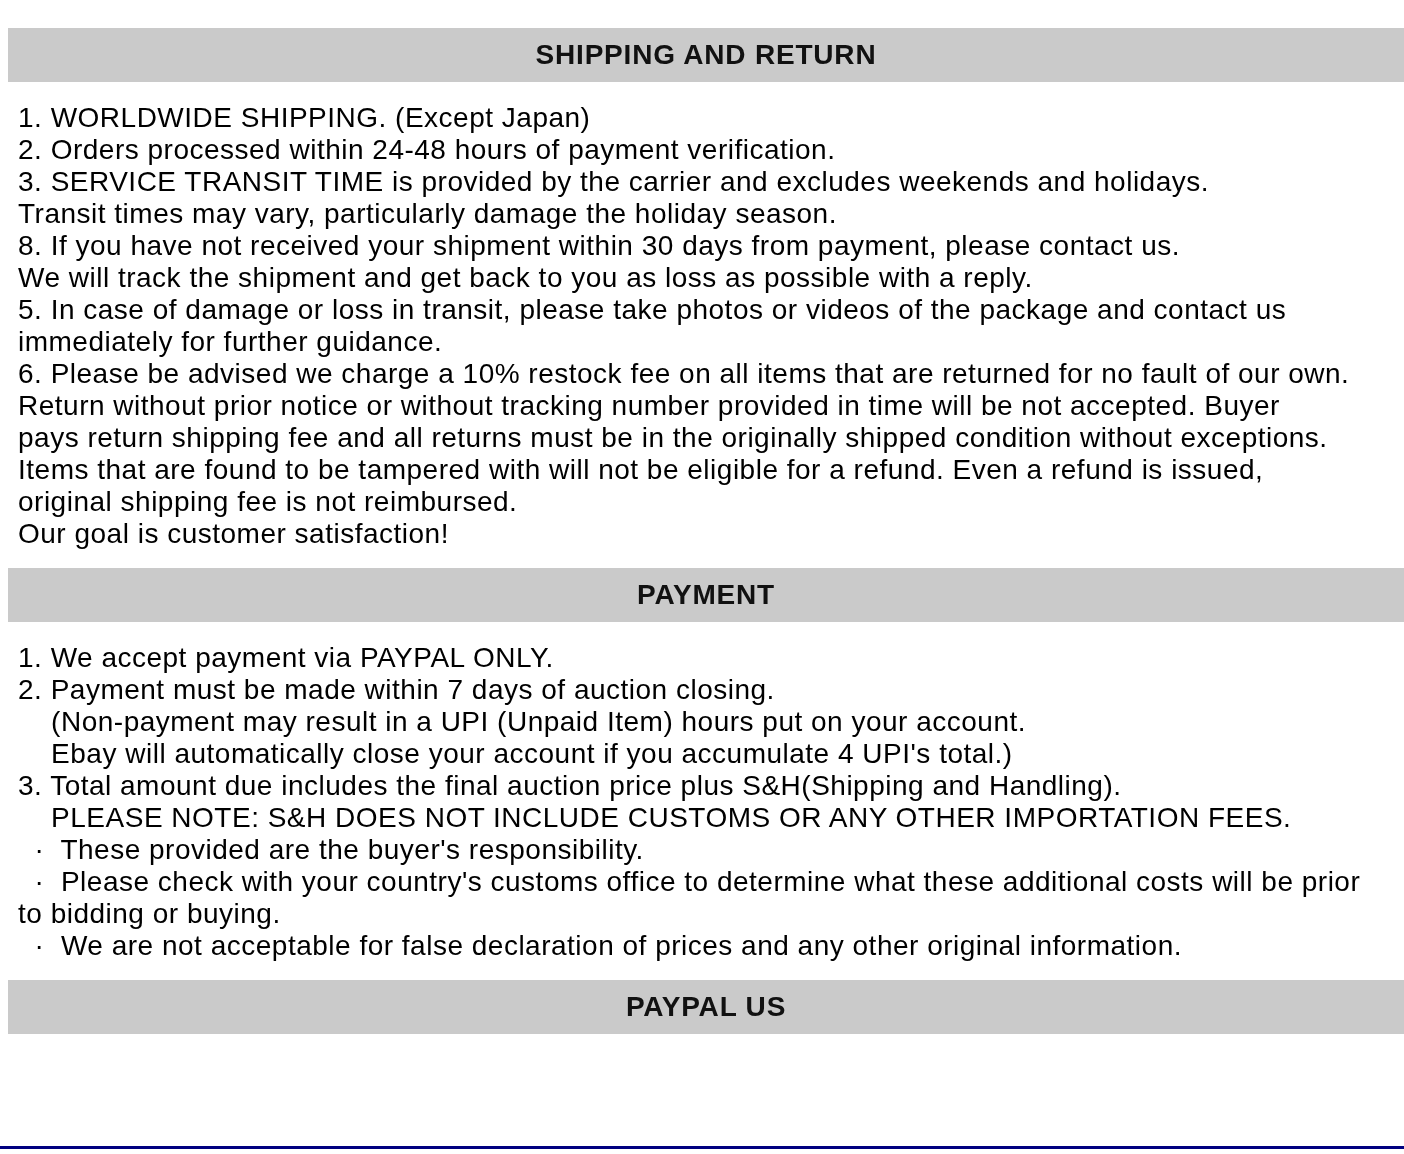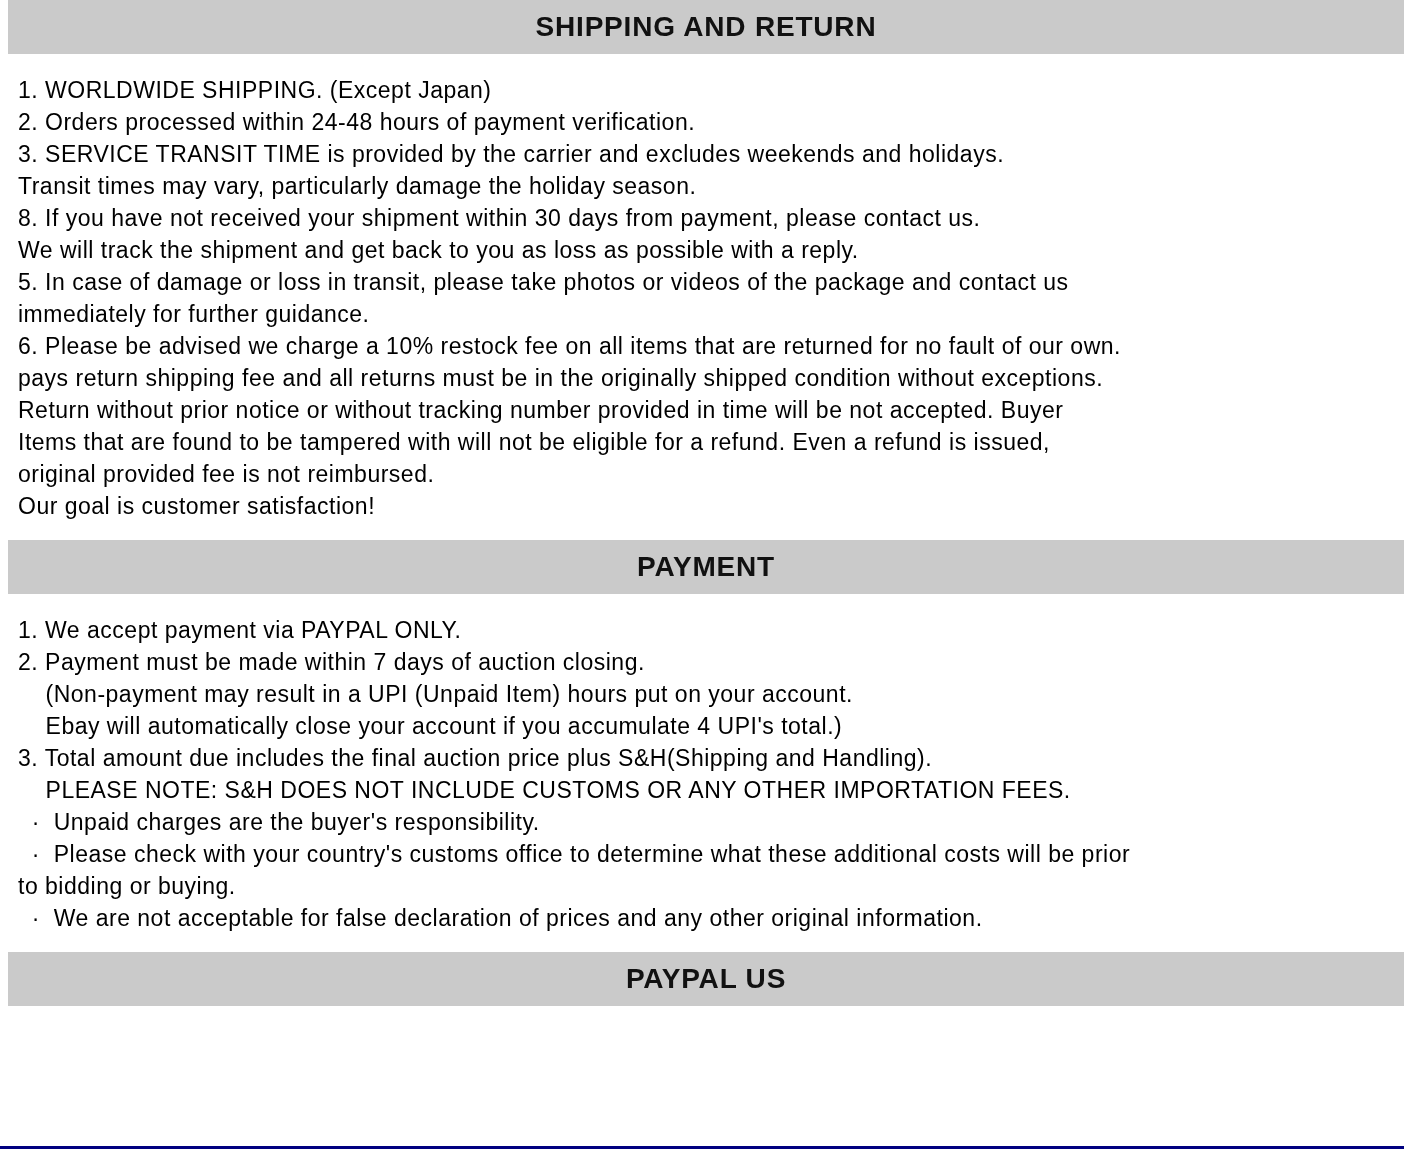--- a/index.html
+++ b/index.html
@@ -9,36 +9,37 @@
   }
   body {
     width: 1404px;
     height: 1154px;
     overflow: hidden;
     position: relative;
     font-family: "Liberation Sans", "DejaVu Sans", sans-serif;
     color: #000000;
   }
   .page {
+    margin-top: 28px;
   }
   .section-header {
     height: 54px;
     margin-left: 8px;
     background: #cacaca;
     display: flex;
     align-items: center;
     justify-content: center;
     font-size: 28px;
     font-weight: bold;
     letter-spacing: 0.8px;
     color: #111111;
   }
   .section-body {
     padding: 20px 0 18px 18px;
-    font-size: 23px;
+    font-size: 28px;
     line-height: 32px;
     letter-spacing: 0.5px;
   }
   .text-line {
     white-space: pre;
     height: 32px;
   }
   .bottom-divider {
     position: absolute;
     left: 0;
@@ -60,40 +61,40 @@
     <div class="section-body">
       <div class="text-line">1. WORLDWIDE SHIPPING. (Except Japan)</div>
       <div class="text-line">2. Orders processed within 24-48 hours of payment verification.</div>
       <div class="text-line">3. SERVICE TRANSIT TIME is provided by the carrier and excludes weekends and holidays.</div>
       <div class="text-line">Transit times may vary, particularly damage the holiday season.</div>
       <div class="text-line">8. If you have not received your shipment within 30 days from payment, please contact us.</div>
       <div class="text-line">We will track the shipment and get back to you as loss as possible with a reply.</div>
       <div class="text-line">5. In case of damage or loss in transit, please take photos or videos of the package and contact us</div>
       <div class="text-line">immediately for further guidance.</div>
       <div class="text-line">6. Please be advised we charge a 10% restock fee on all items that are returned for no fault of our own.</div>
+      <div class="text-line">Return without prior notice or without tracking number provided in time will be not accepted. Buyer</div>
       <div class="text-line">pays return shipping fee and all returns must be in the originally shipped condition without exceptions.</div>
-      <div class="text-line">Return without prior notice or without tracking number provided in time will be not accepted. Buyer</div>
       <div class="text-line">Items that are found to be tampered with will not be eligible for a refund. Even a refund is issued,</div>
-      <div class="text-line">original provided fee is not reimbursed.</div>
+      <div class="text-line">original shipping fee is not reimbursed.</div>
       <div class="text-line">Our goal is customer satisfaction!</div>
     </div>
   </div>
 
   <div class="section">
     <div class="section-header">
       <span>PAYMENT</span>
     </div>
     <div class="section-body">
       <div class="text-line">1. We accept payment via PAYPAL ONLY.</div>
       <div class="text-line">2. Payment must be made within 7 days of auction closing.</div>
       <div class="text-line">    (Non-payment may result in a UPI (Unpaid Item) hours put on your account.</div>
       <div class="text-line">    Ebay will automatically close your account if you accumulate 4 UPI's total.)</div>
       <div class="text-line">3. Total amount due includes the final auction price plus S&amp;H(Shipping and Handling).</div>
       <div class="text-line">    PLEASE NOTE: S&amp;H DOES NOT INCLUDE CUSTOMS OR ANY OTHER IMPORTATION FEES.</div>
-      <div class="text-line">  ·  Unpaid charges are the buyer's responsibility.</div>
+      <div class="text-line">  ·  These provided are the buyer's responsibility.</div>
       <div class="text-line">  ·  Please check with your country's customs office to determine what these additional costs will be prior</div>
       <div class="text-line">to bidding or buying.</div>
       <div class="text-line">  ·  We are not acceptable for false declaration of prices and any other original information.</div>
     </div>
   </div>
 
   <div class="section">
     <div class="section-header">
       <span>PAYPAL US</span>
     </div>

